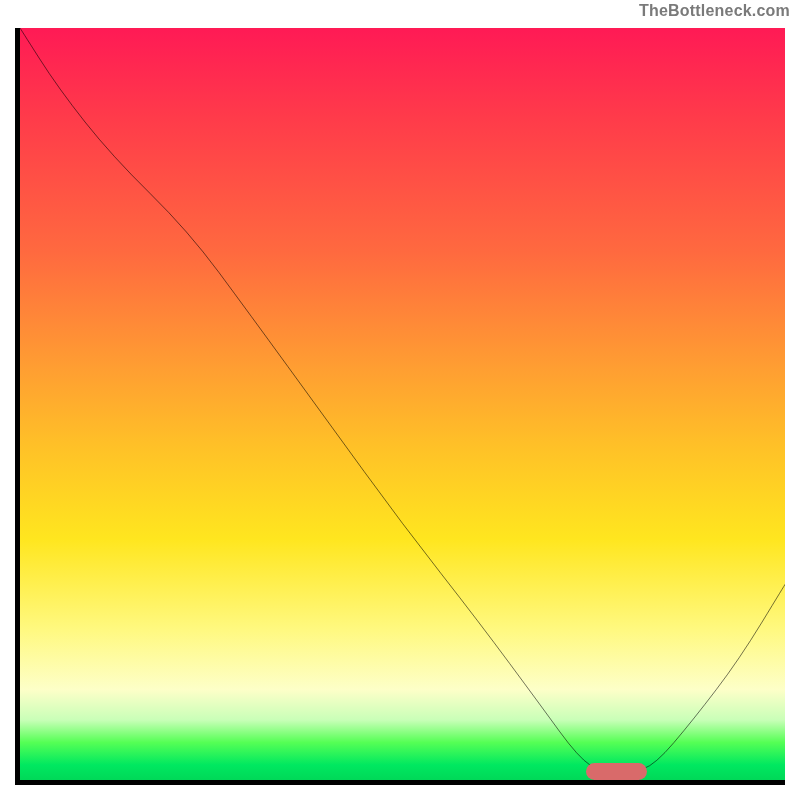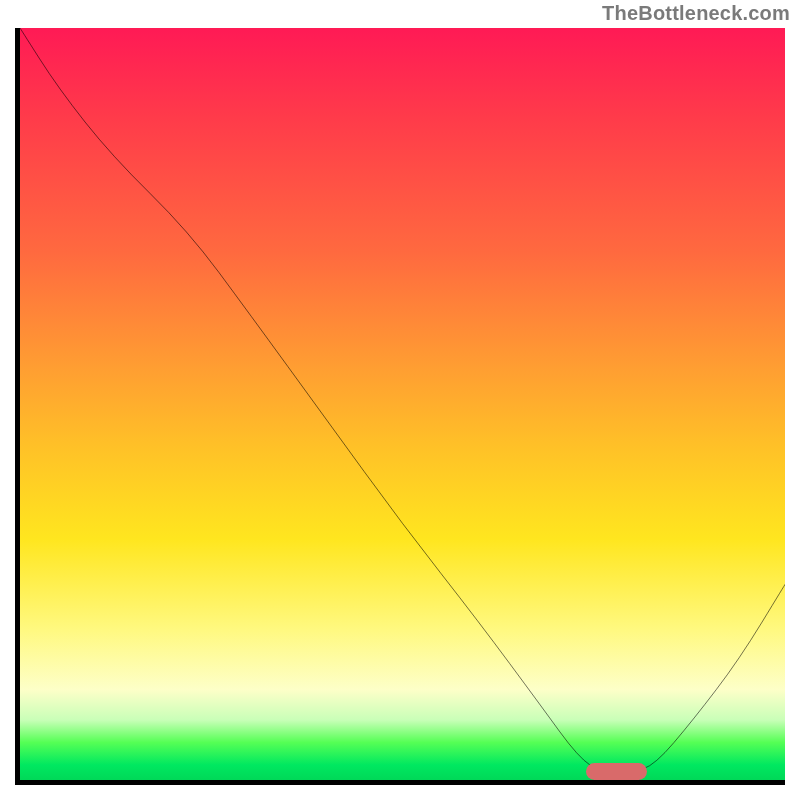--- a/index.html
+++ b/index.html
@@ -3,21 +3,21 @@
 <meta charset="utf-8">
 <style>
   * { margin: 0; padding: 0; box-sizing: border-box; }
   html, body { width: 800px; height: 800px; overflow: hidden; background: #fff; }
   .wrap { position: relative; width: 800px; height: 800px; }
   .attribution {
     position: absolute;
     top: 2px;
     right: 10px;
     font-family: Arial, Helvetica, sans-serif;
-    font-size: 20px;
+    font-size: 16px;
     font-weight: bold;
     color: #7a7a7a;
     letter-spacing: 0.2px;
     z-index: 10;
   }
   .plot {
     position: absolute;
     left: 15px;
     top: 28px;
     width: 770px;

